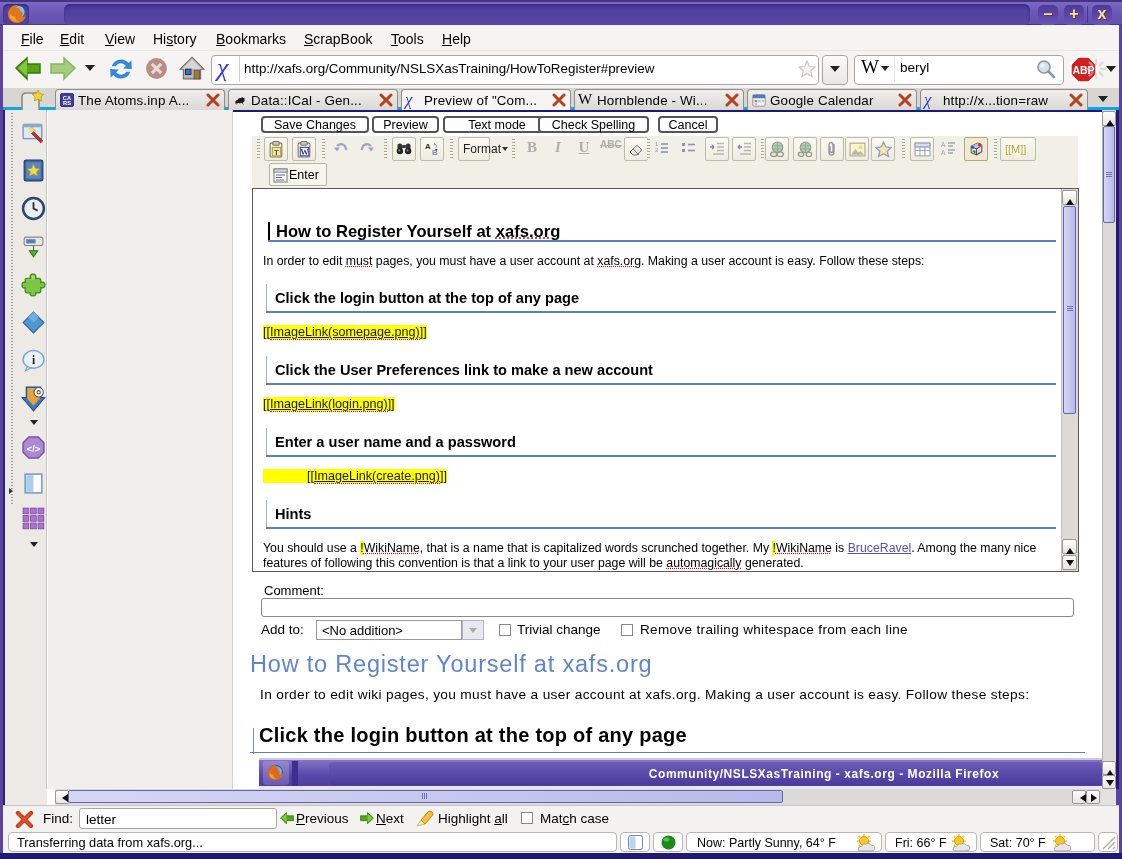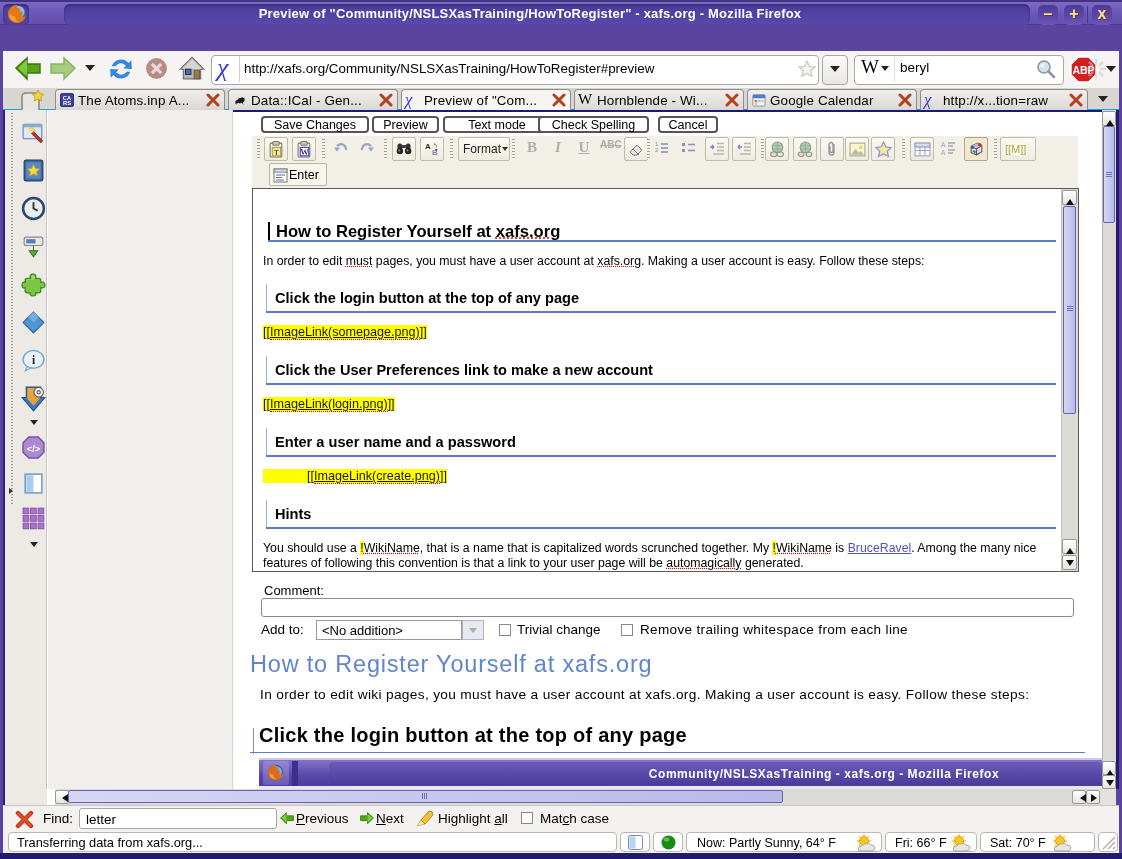--- a/index.html
+++ b/index.html
@@ -17,21 +17,21 @@
 .winbtn { top:3px; width:20px; height:20px; border-radius:5px;
   background:linear-gradient(#4e3a96, #5d48ab 60%, #6a57b8); color:#f2e3a2; font-weight:bold;
   text-align:center; font-size:16px; line-height:18px; text-shadow:1px 1px 0 #7a3510; }
 
 #menubar { left:3px; top:25px; width:1116px; height:26px; background:#f5f4f2; border-bottom:1px solid #e8e6e3;}
 .menu { position:absolute; top:6px; font-size:14px; color:#000; }
 .menu u { text-decoration:underline; }
 
 #toolbar { left:3px; top:51px; width:1116px; height:37px; background:#f5f4f2; }
 
-#tabbar { left:3px; top:88px; width:1116px; height:22px; background:#d9d6d2; border-bottom:1px solid #0ea5e9;}
+#tabbar { left:3px; top:88px; width:1116px; height:22px; background:#d9d6d2; border-bottom:3px solid #0ea5e9;}
 .tab { position:absolute; top:1px; height:21px; border:1px solid #8e8d8b; border-bottom:none;
   border-radius:4px 4px 0 0; background:linear-gradient(#f0efed,#dbd8d4); font-size:13.4px; letter-spacing:0.15px; }
 .tab.active { background:#f6f5f3; height:22px; }
 .tab .ttl { position:absolute; left:22px; top:3px; white-space:nowrap; }
 .tclose { position:absolute; right:4px; top:3px; width:14px; height:14px; }
 
 #main { left:3px; top:110px; width:1116px; height:679px; background:#fff; }
 #sidestrip { left:0px; top:0px; width:44px; height:679px; background:#edeae6; border-right:1px solid #c9c6c2; border-left:2px solid #2a2080; }
 #sidestrip svg { filter:saturate(0.9); }
 #pagegray { left:45px; top:0; width:185px; height:679px; background:#f0efed; border-right:1px solid #d5d3d0;}
@@ -84,27 +84,36 @@
 
 <div class="abs" id="titlebar">
   <div class="abs" id="tb-well"></div>
   <div class="abs" id="tb-icon"></div>
   <svg class="abs" style="left:7px;top:2px" width="20" height="20" viewBox="0 0 20 20">
     <circle cx="10" cy="10" r="9" fill="#35689f"></circle>
     <circle cx="11.5" cy="8" r="6" fill="#8fc0e4"></circle>
     <path d="M10 1 C4.5 1 1 5.5 1 10 C1 15 5 19 10 19 C15.5 19 19 14.5 19 10 C19 12.5 16.5 13.5 14.5 12.5 C17 10 15.5 6.5 13 7 C13.5 4.5 11.5 3 9.5 4 C10.5 2 10 1 10 1 Z" fill="#e07818"></path>
     <path d="M2.5 13 C4.5 17 8.5 18.5 12 17.5 C8.5 16.5 7.5 14 8.5 12 C6.5 13 4 12 4 9.5 C2.8 10.5 2.3 11.8 2.5 13 Z" fill="#f6a52c"></path>
   </svg>
-  <div class="abs" id="tb-text">Preview of "Community/NSLSXasTraining/HowToRegister" - xafs.org - Mozilla Firefox</div>
   <div class="abs winbtn" style="left:1038px">–</div>
   <div class="abs winbtn" style="left:1064px">+</div>
   <div class="abs" style="left:1087px;top:4px;width:1px;height:17px;background:#4a3690"></div>
   <div class="abs winbtn" style="left:1092px">x</div>
 </div>
 
+<div class="abs" id="menubar">
+  <div class="menu" style="left:18px"><u>F</u>ile</div>
+  <div class="menu" style="left:57px"><u>E</u>dit</div>
+  <div class="menu" style="left:102px"><u>V</u>iew</div>
+  <div class="menu" style="left:150px">Hi<u>s</u>tory</div>
+  <div class="menu" style="left:213px"><u>B</u>ookmarks</div>
+  <div class="menu" style="left:301px"><u>S</u>crapBook</div>
+  <div class="menu" style="left:388px"><u>T</u>ools</div>
+  <div class="menu" style="left:439px"><u>H</u>elp</div>
+</div>
 
 <div class="abs" id="toolbar">
   <svg class="abs" style="left:11px;top:4px" width="28" height="28" viewBox="0 0 28 28">
     <path d="M13 3 L2 13 L13 24 L13 18 L26 18 L26 9 L13 9 Z" fill="#56a516" stroke="#3a7a0c" stroke-width="1.5"></path>
     <path d="M13 5 L4 13 L13 21 Z" fill="#7ec93f"></path>
   </svg>
   <svg class="abs" style="left:46px;top:4px;opacity:0.62" width="28" height="28" viewBox="0 0 28 28">
     <path d="M15 3 L26 13 L15 24 L15 18 L2 18 L2 9 L15 9 Z" fill="#74b834" stroke="#4a8a14" stroke-width="1.5"></path>
   </svg>
   <div class="abs" style="left:82px;top:14px;width:0;height:0;border:5px solid transparent;border-top:6px solid #222"></div>
@@ -352,21 +361,21 @@
     </div>
     <div class="tbtn on" style="left:165px">
       <svg width="16" height="16" viewBox="0 0 16 16">
             <text x="1" y="8" font-size="8" font-weight="bold" fill="#333" font-family="Liberation Sans">A</text>
             <text x="8" y="14" font-size="8" font-weight="bold" fill="#8888c0" font-family="Liberation Sans">B</text>
             <path d="M10 3 Q13 3 12 7" fill="none" stroke="#444" stroke-width="1" stroke-dasharray="1.5 1"></path>
             <path d="M11 8 L13.5 8 L12.2 10.5 Z" fill="#444"></path>
           </svg>
     </div>
     <div class="grip" style="left:195px"></div>
-    <div class="tbtn on" style="left:203px;width:52px;">
+    <div class="tbtn on" style="left:203px;width:32px;">
       <div class="abs" style="left:4px;top:4px;font-size:12px;color:#222">Format</div>
       <div class="abs" style="left:43px;top:9px;width:0;height:0;border:3.5px solid transparent;border-top:4.5px solid #333"></div>
     </div>
     <div class="grip" style="left:257px"></div>
     <div class="tbtn" style="left:265px">
           <div class="dis" style="font-family:'Liberation Serif',serif;font-weight:bold;font-size:15px;">B</div>
         </div>
     <div class="tbtn" style="left:291px">
           <div class="dis" style="font-family:'Liberation Serif',serif;font-weight:bold;font-style:italic;font-size:15px;">I</div>
         </div>

